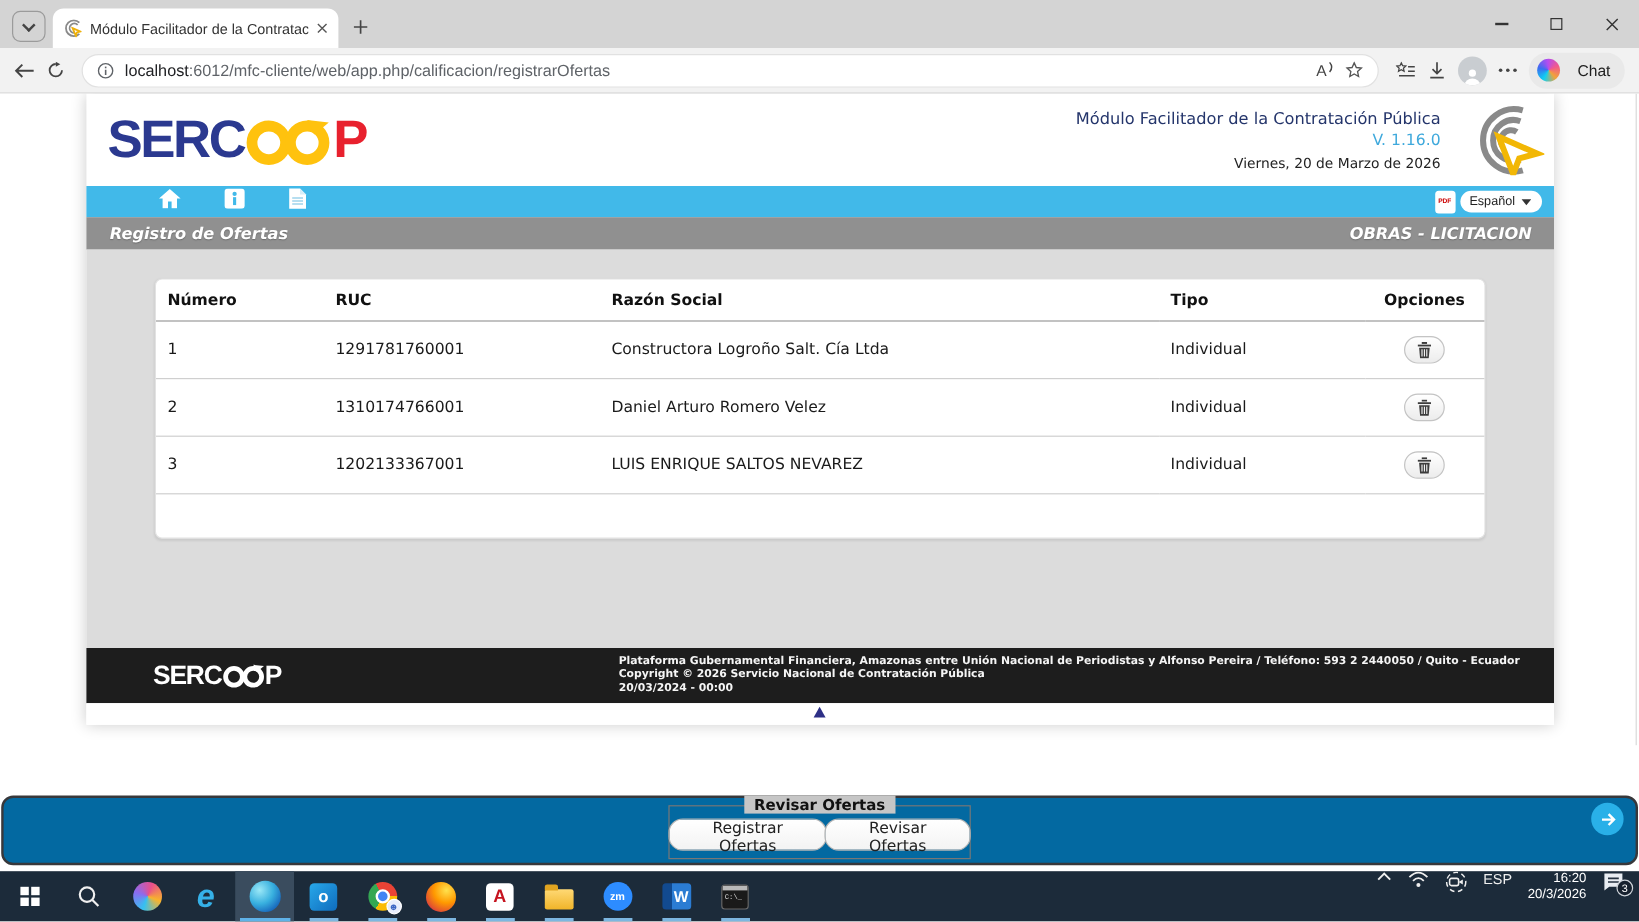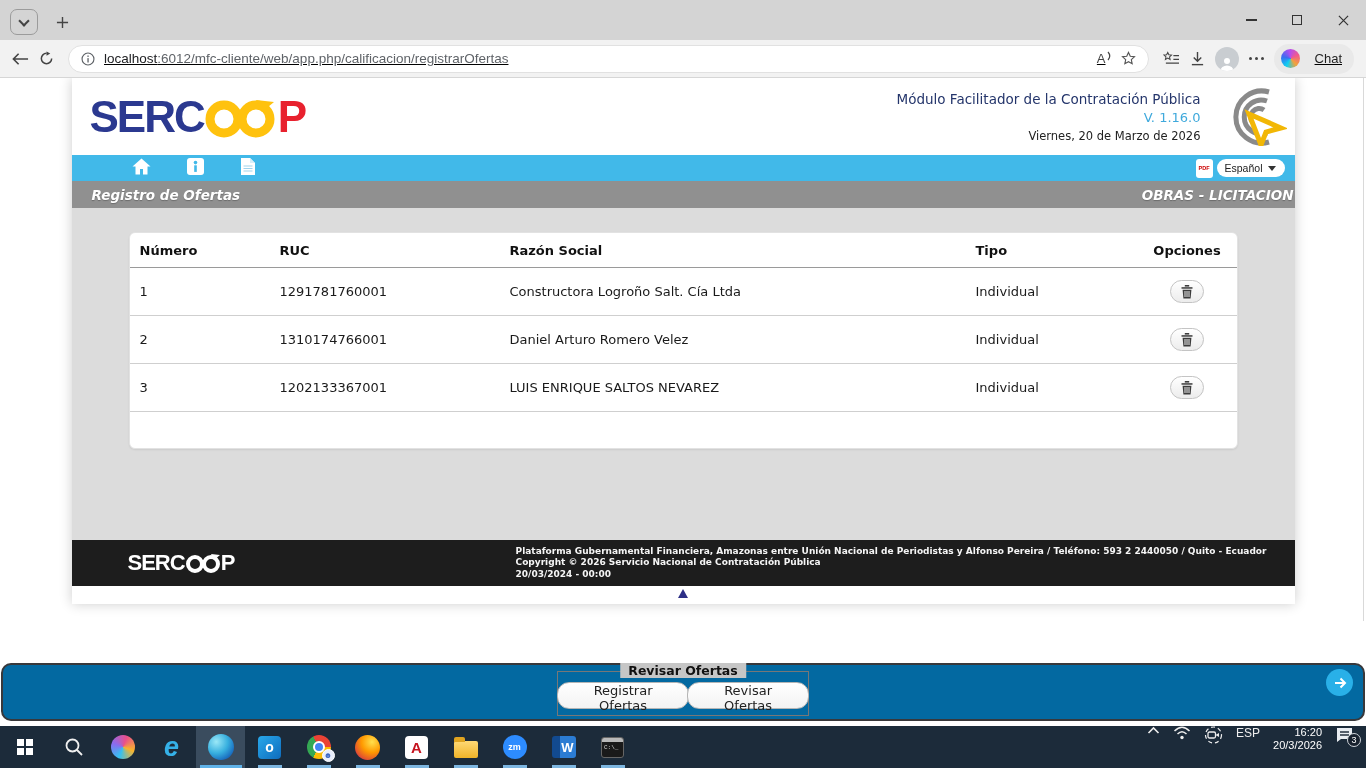--- a/index.html
+++ b/index.html
@@ -17,21 +17,21 @@
          display:flex; align-items:center; padding:0 9px; gap:7px; }
   .tab-title { flex:1; font-size:12px; color:#333; white-space:nowrap; overflow:hidden; }
   .tab-close svg, .newtab svg { display:block; }
   .newtab { margin:0 0 11px 12px; }
   .win-controls { margin-left:auto; display:flex; height:40px; }
   .win-btn { width:46px; display:flex; align-items:center; justify-content:center; }
   .min-glyph { width:11px; height:1.4px; background:#333; }
   .max-glyph { width:10px; height:10px; border:1.4px solid #333; }
 
   .toolbar { height:38px; background:#f2f2f2; border-bottom:1px solid #d6d6d6;
-             display:flex; align-items:center; padding:0 12px; gap:10px;text-decoration:underline; }
+             display:flex; align-items:center; padding:0 12px; gap:10px; }
   .tool-ic { display:flex; align-items:center; justify-content:center; }
   .urlbar { flex:1; height:28px; background:#fff; border:1px solid #e1e1e1; border-radius:14px;
             display:flex; align-items:center; padding:0 12px; gap:9px; margin:0 4px; }
   .url-text { flex:1; font-size:13.5px; white-space:nowrap; overflow:hidden; }
   .url-host { color:#202124; }
   .url-path { color:#5f6368; }
   .read-aloud { display:flex; align-items:flex-start; font-size:13px; color:#444; gap:1px; }
   .avatar { width:24px; height:24px; border-radius:50%; background:#c9cdd1;
             display:flex; align-items:flex-end; justify-content:center; overflow:hidden; }
   .dots { display:flex; gap:3px; }
@@ -61,21 +61,21 @@
   .nav-right { margin-left:auto; display:flex; align-items:center; gap:4px; }
   .pdf-box { width:17px; height:19px; background:#fff; border-radius:3px; display:flex;
              align-items:center; justify-content:center; font-size:5.5px; font-weight:bold; color:#c00; }
   .lang-pill { width:68px; height:18px; background:#fff; border-radius:9px; display:flex;
                align-items:center; justify-content:center; gap:6px; font-size:10.5px; color:#222; }
   .lang-chev { width:0; height:0; border-left:4px solid transparent; border-right:4px solid transparent;
                border-top:5px solid #333; }
 
   .gray-bar { height:27px; background:#909090; display:flex; align-items:center;
               font-family:"DejaVu Sans", sans-serif; font-size:13.5px; font-weight:bold; font-style:italic;
-              color:#fff; padding:0 1px 0 20px; text-shadow:0 1px 1px rgba(0,0,0,.25); }
+              color:#fff; padding:0 18px 0 20px; text-shadow:0 1px 1px rgba(0,0,0,.25); }
   .gray-bar .ctx { margin-left:auto; }
 
   .content { background:#dcdcdc; height:332px; padding:24px 57px 0; }
   .card { background:#fff; border:1px solid #e2e2e2; border-radius:6px; min-height:200px;
           padding-bottom:36px; box-shadow:0 1px 2px rgba(0,0,0,.08); }
   table { width:100%; border-collapse:collapse; font-family:"DejaVu Sans", sans-serif; }
   th { text-align:left; font-size:13px; font-weight:bold; color:#111; padding:10px 10px 9px;
        border-bottom:1px solid #9a9a9a; }
   td { font-size:13px; color:#1a1a1a; padding:12px 10px; border-bottom:1px solid #cfcfcf; }
   th.c-opt, td.c-opt { text-align:center; }
@@ -162,20 +162,33 @@
   .notif-badge { position:absolute; right:-7px; bottom:-4px; width:14px; height:14px; border-radius:50%;
       background:#17212e; border:1px solid #cfd4da; color:#fff; font-size:9px; display:flex;
       align-items:center; justify-content:center; }
 </style>
 </head>
 <body>
 
 <div class="tabstrip">
   <div class="tab-search">
     <span class="chev-down"></span>
+  </div>
+  <div class="tab">
+    <svg width="15" height="15" viewBox="0 0 16 16">
+      <path d="M14 3 A7 7 0 1 0 14 13" fill="none" stroke="#8a8a8a" stroke-width="1.6"></path>
+      <path d="M12.5 5 A4.2 4.2 0 1 0 12.5 11" fill="none" stroke="#8a8a8a" stroke-width="1.6"></path>
+      <path d="M8 8 L15 11 L11.8 11.8 L11 15 Z" fill="#fff" stroke="#eeb10c" stroke-width="1.6"></path>
+    </svg>
+    <span class="tab-title">Módulo Facilitador de la Contratac</span>
+    <span class="tab-close">
+      <svg width="9" height="9" viewBox="0 0 10 10">
+          <path d="M1 1 L9 9 M9 1 L1 9" stroke="#555" stroke-width="1.3"></path>
+        </svg>
+    </span>
   </div>
   <div class="newtab">
     <svg width="13" height="13" viewBox="0 0 14 14">
         <path d="M7 1 V13 M1 7 H13" stroke="#444" stroke-width="1.5"></path>
       </svg>
   </div>
   <div class="win-controls">
     <div class="win-btn">
         <span class="min-glyph"></span>
       </div>

